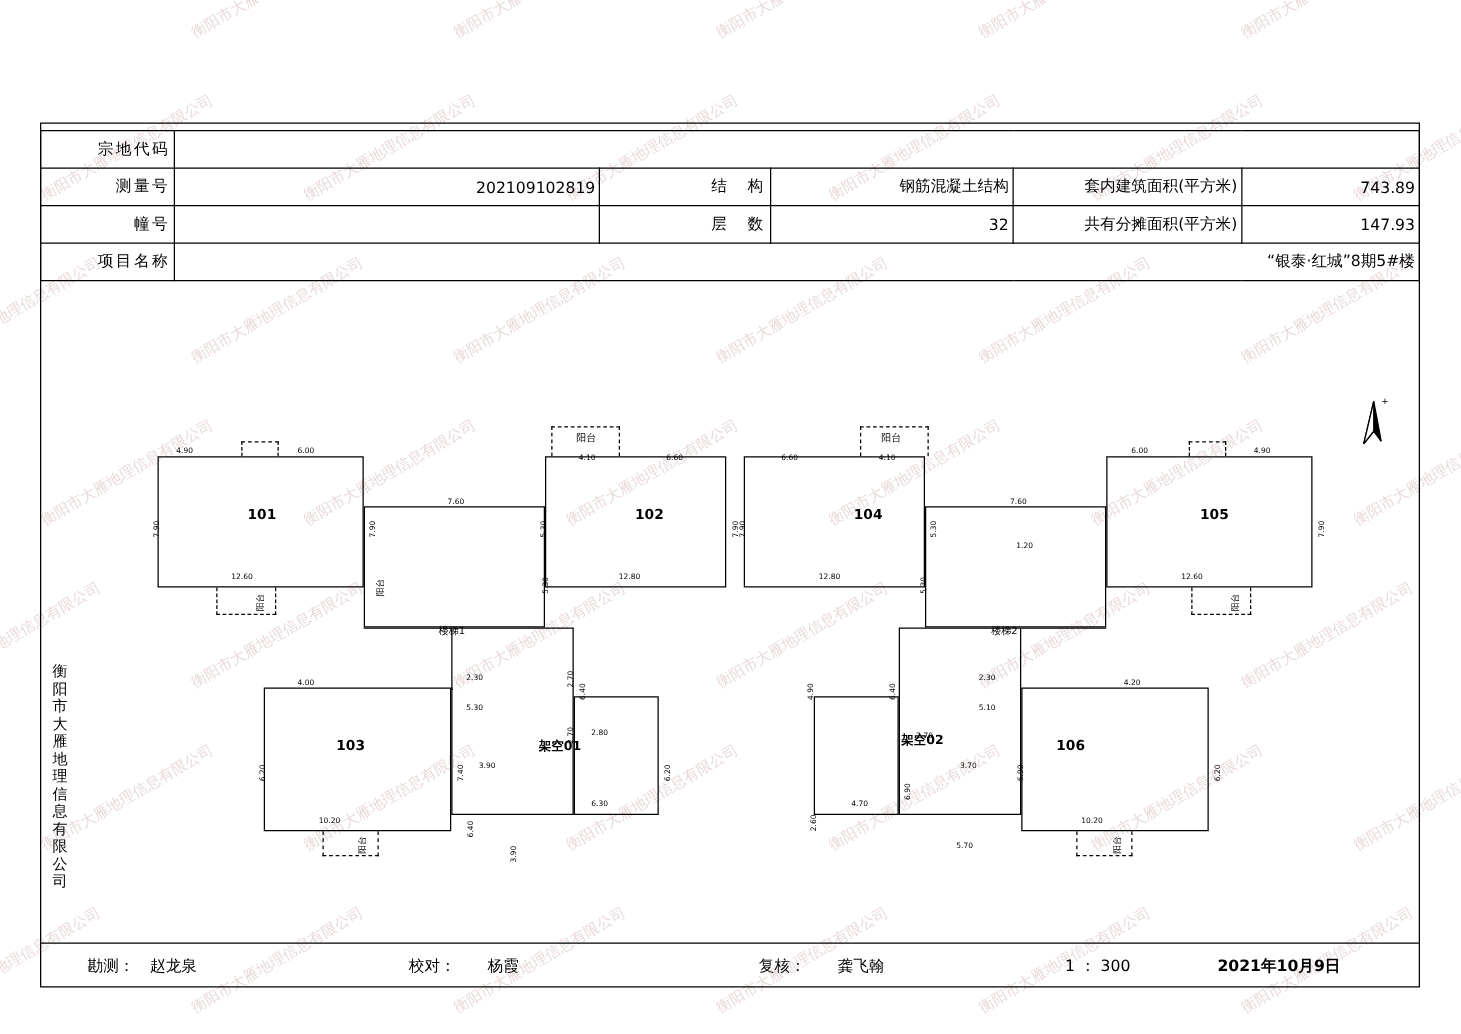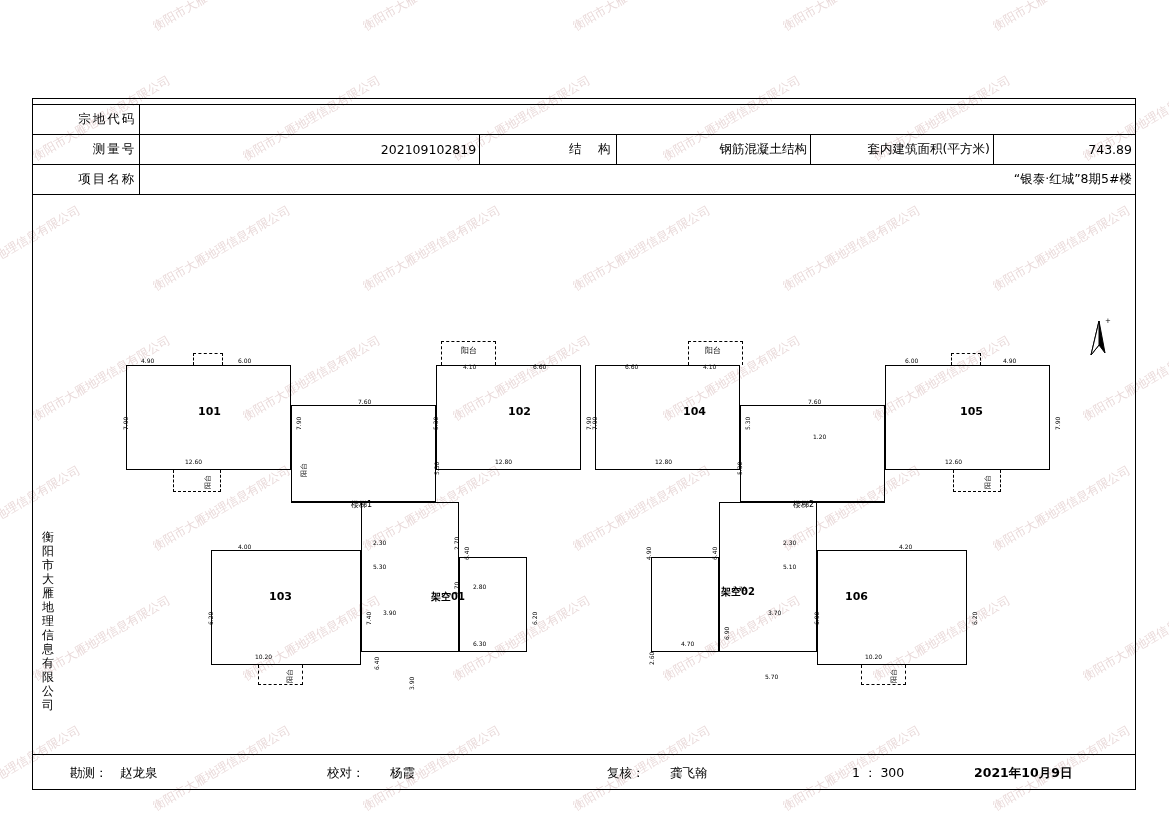--- a/index.html
+++ b/index.html
@@ -166,20 +166,28 @@
     </tr>
     <tr>
       <td class="lbl">测量号</td>
       <td class="v1">202109102819</td>
       <td class="lbl2">结　构</td>
       <td class="v2">钢筋混凝土结构</td>
       <td class="lbl3">套内建筑面积(平方米)</td>
       <td class="v3">743.89</td>
     </tr>
     <tr>
+      <td class="lbl">幢号</td>
+      <td class="v1"></td>
+      <td class="lbl2">层　数</td>
+      <td class="v2">32</td>
+      <td class="lbl3">共有分摊面积(平方米)</td>
+      <td class="v3">147.93</td>
+    </tr>
+    <tr>
       <td class="lbl">项目名称</td>
       <td colspan="5">“银泰·红城”8期5#楼</td>
     </tr>
   </tbody>
     </table>
 
   <div class="vertical-company">衡阳市大雁地理信息有限公司</div>
 
   <div class="drawing">
 

